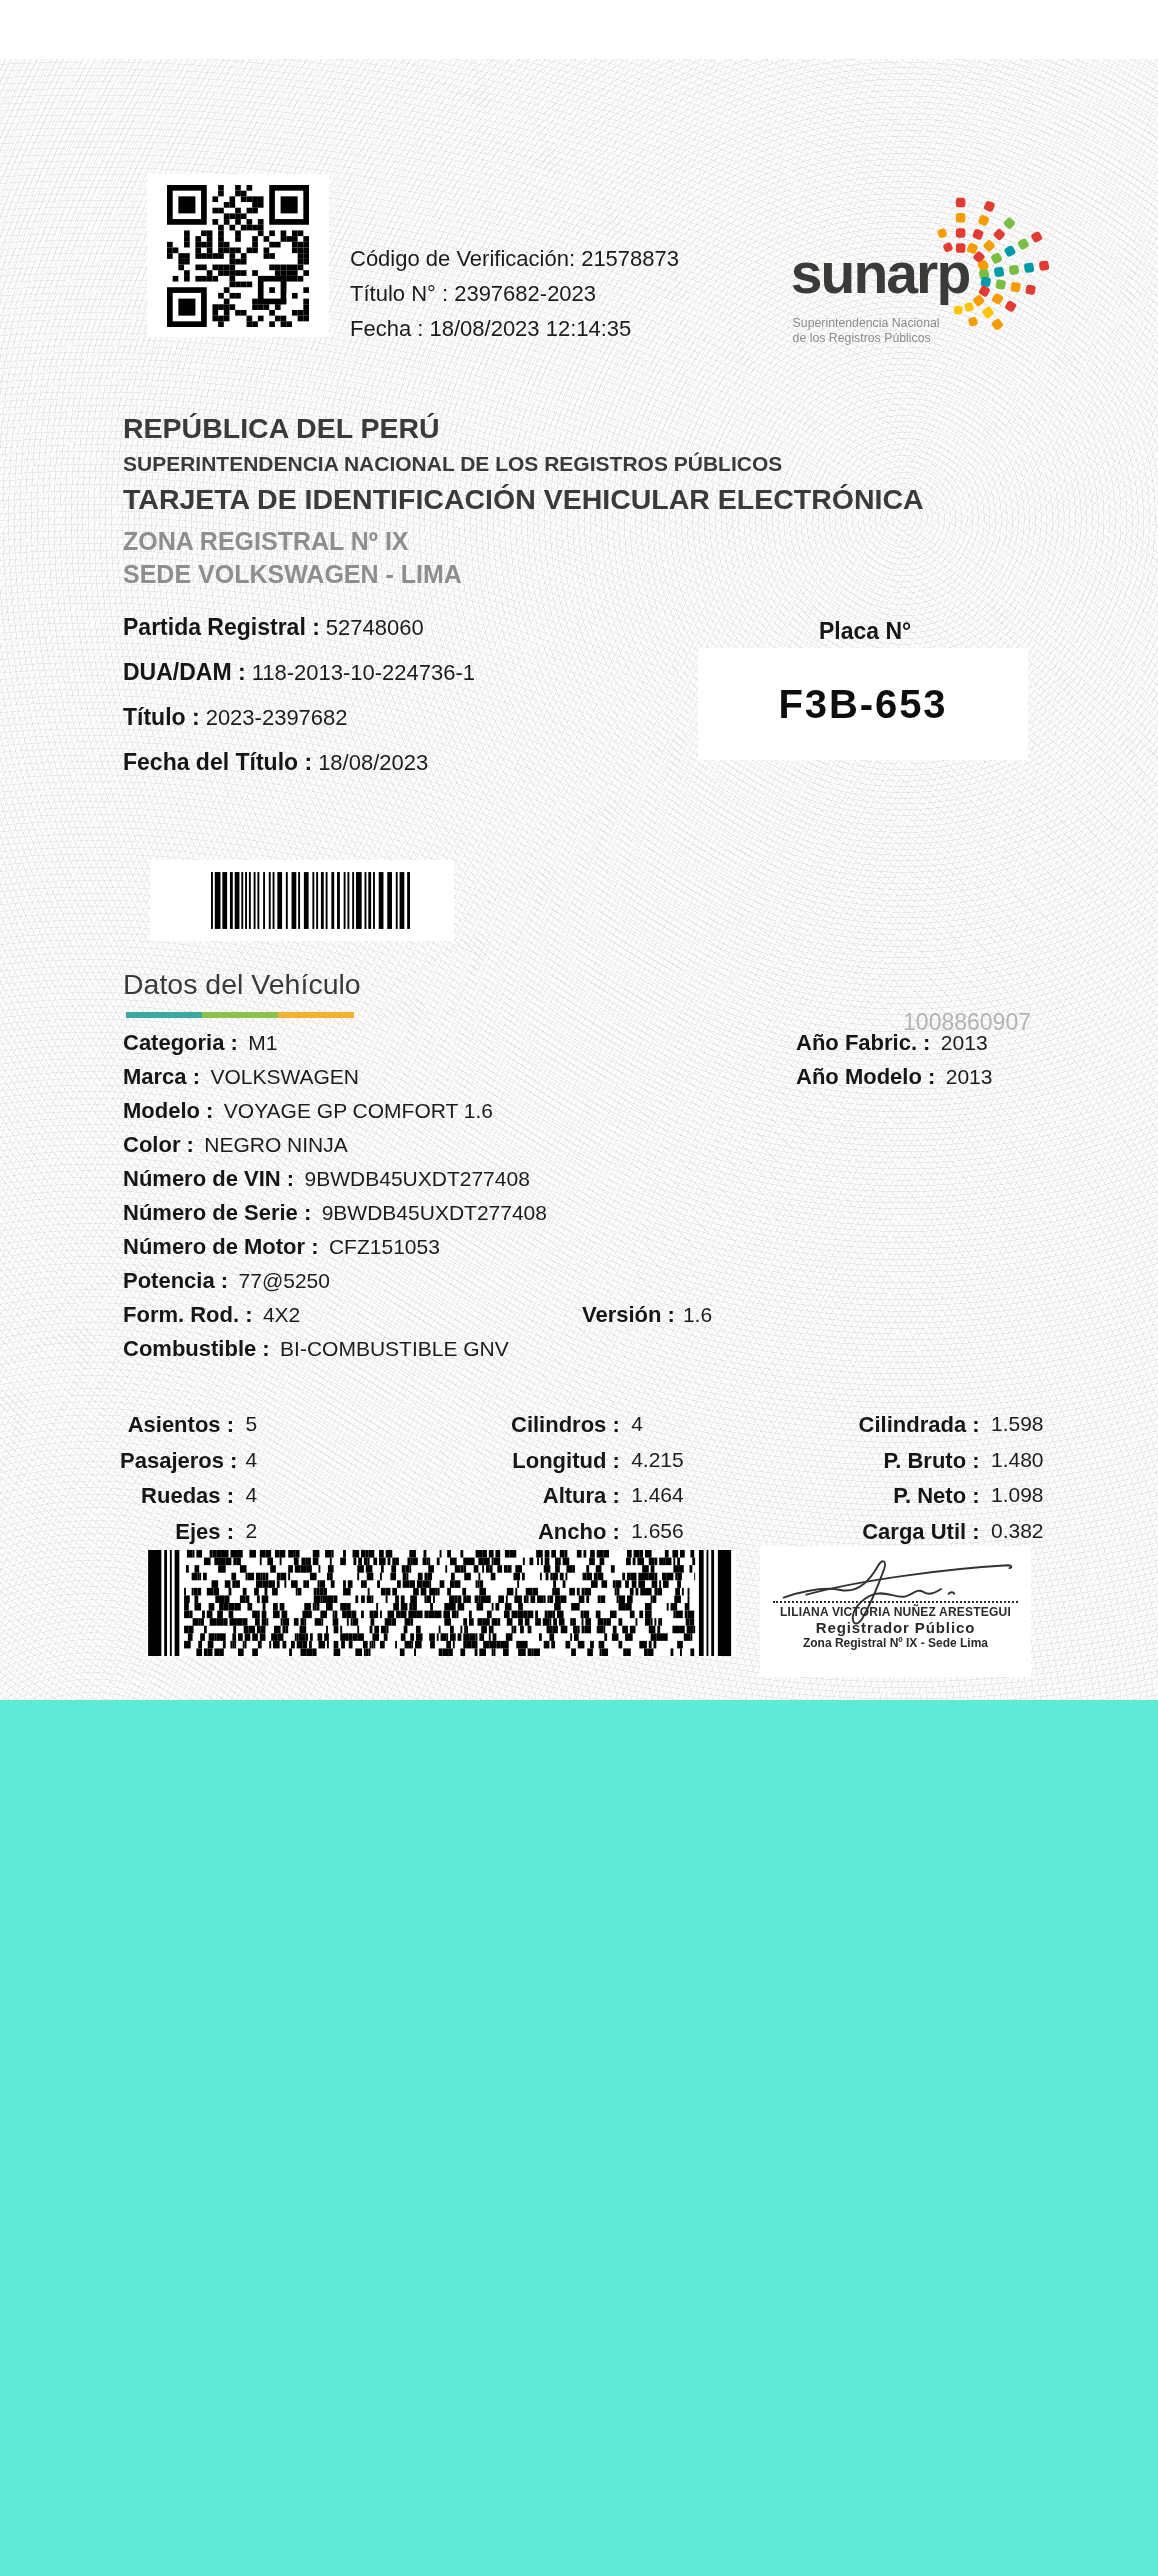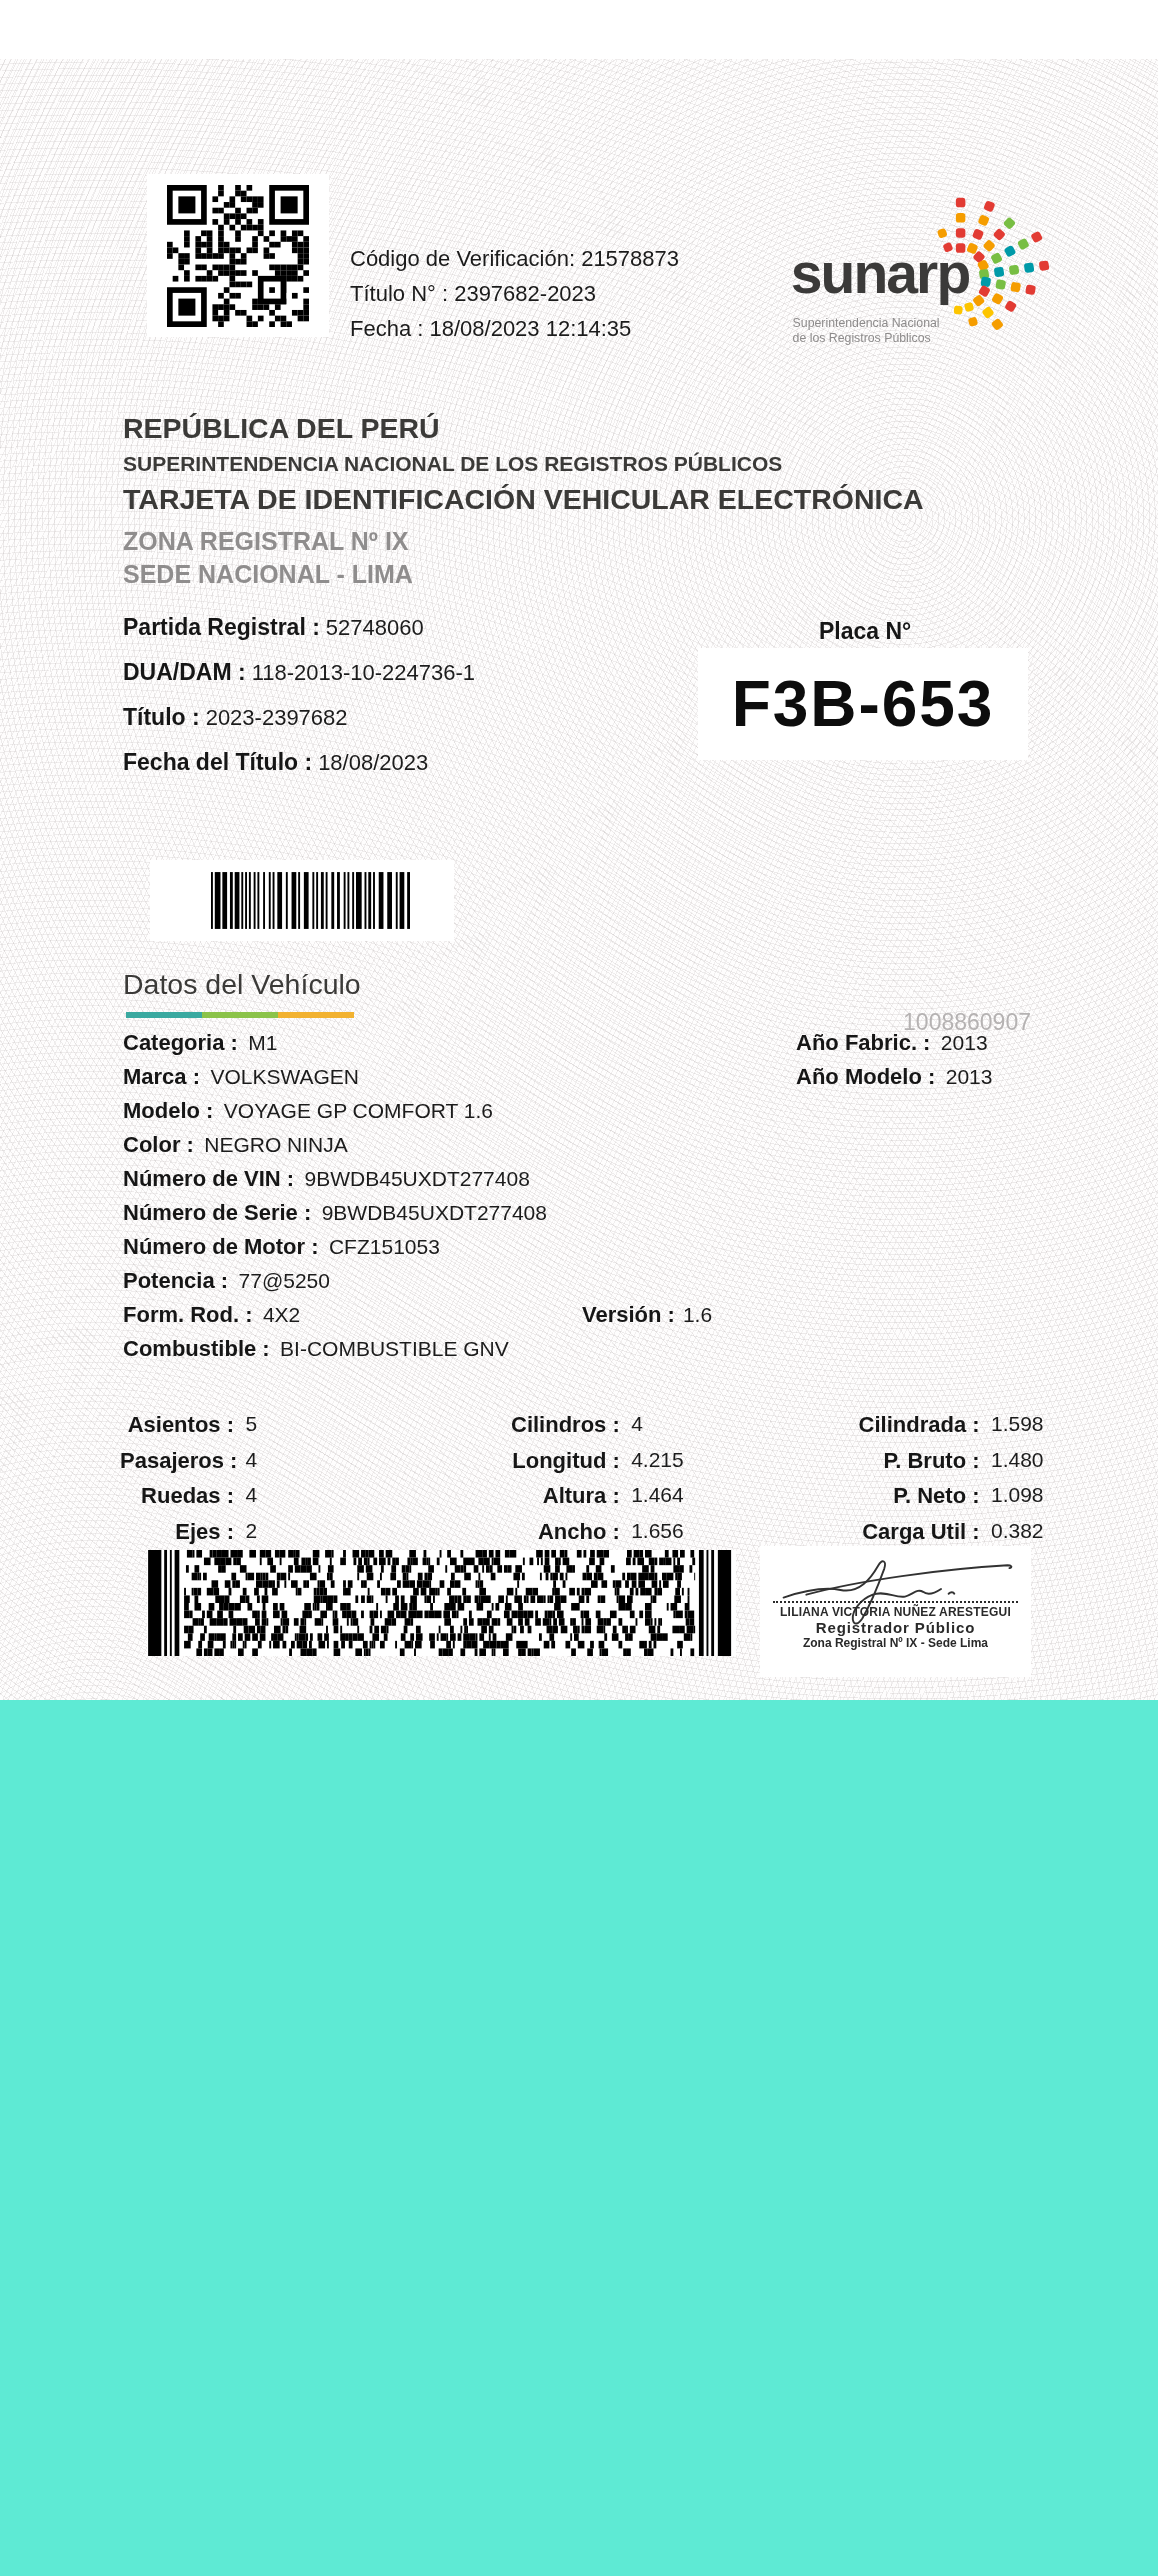--- a/index.html
+++ b/index.html
@@ -34,21 +34,21 @@
   .h-zone, .h-office { font-size:25px; font-weight:bold; color:#8f8d8d; margin-bottom:4.7px; }
 
   
   .regfields { position:absolute; left:123px; top:555px; }
   .field { display:flex; align-items:baseline; gap:6px; margin-bottom:18px; }
   .field .lbl { font-weight:bold; font-size:23px; color:#161616; white-space:nowrap; }
   .field .val { font-size:22px; color:#1c1c1c; white-space:nowrap; }
 
   .plate-label { position:absolute; left:819px; top:559px; font-size:23px; font-weight:bold; color:#161616; }
   .plate-box { left:698px; top:589px; width:330px; height:112px; display:flex; align-items:center; justify-content:center; }
-  .plate-num { font-size:64px; font-weight:bold; color:#0d0d0d; letter-spacing:1.9px; }
+  .plate-num { font-size:40px; font-weight:bold; color:#0d0d0d; letter-spacing:1.9px; }
 
   
   .bc1-box { left:150px; top:801px; width:304px; height:81px; display:flex; align-items:center; }
   .bc1-box svg { margin-left:61px; }
 
   
   .datos-title { position:absolute; left:123px; top:909px; font-size:28.5px; font-weight:normal; color:#3b3a38; }
   .tricolor { position:absolute; left:126px; top:953px; width:228px; height:5.7px; display:flex; }
   .tricolor span { width:76px; height:5.7px; }
   .tc-teal { background:#3aa9a0; }
@@ -372,21 +372,21 @@
             </g>
         </g>
       </svg>
     </div>
 
     <div class="hdr">
       <div class="h-country">REPÚBLICA DEL PERÚ</div>
       <div class="h-inst">SUPERINTENDENCIA NACIONAL DE LOS REGISTROS PÚBLICOS</div>
       <div class="h-doc">TARJETA DE IDENTIFICACIÓN VEHICULAR ELECTRÓNICA</div>
       <div class="h-zone">ZONA REGISTRAL Nº IX</div>
-      <div class="h-office">SEDE NACIONAL - LIMA</div>
+      <div class="h-office">SEDE VOLKSWAGEN - LIMA</div>
     </div>
 
     <div class="regfields">
       <div class="field">
         <span class="lbl">Partida Registral :</span>
         <span class="val">52748060</span>
       </div>
       <div class="field">
         <span class="lbl">DUA/DAM :</span>
         <span class="val">118-2013-10-224736-1</span>

